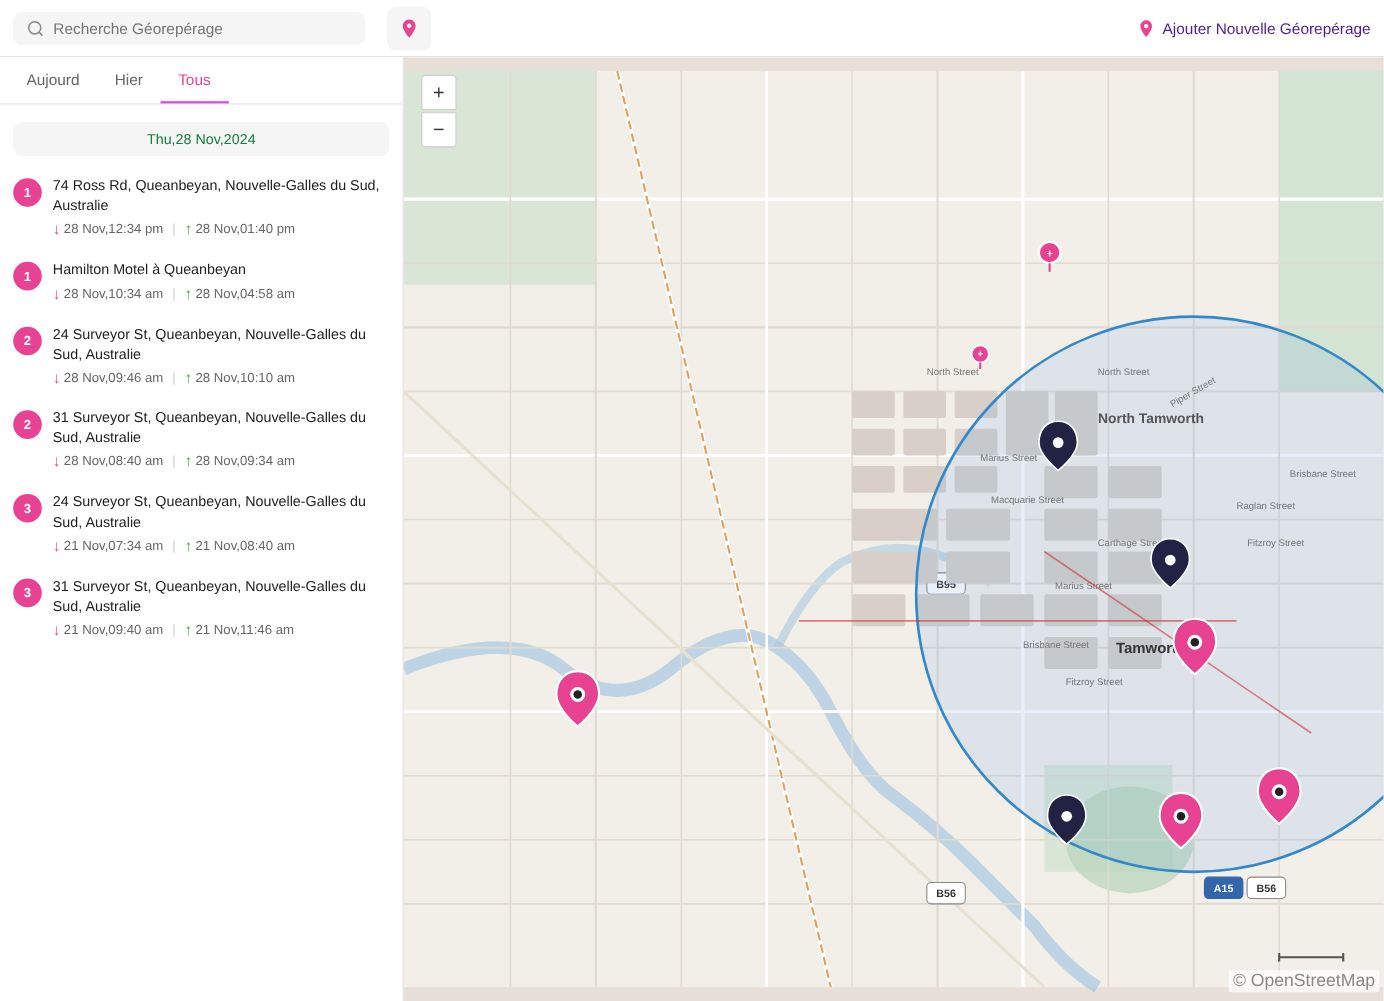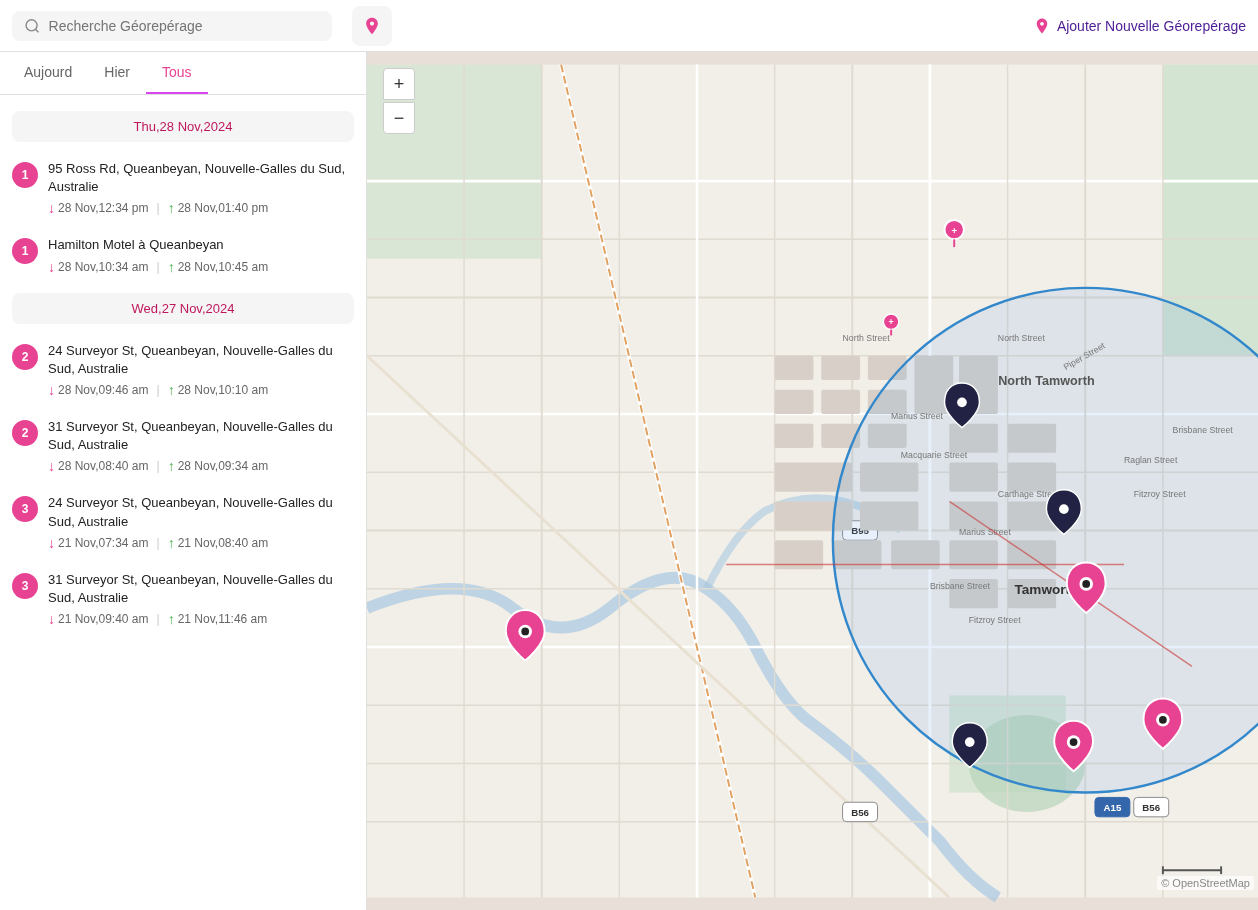--- a/index.html
+++ b/index.html
@@ -96,21 +96,21 @@
       flex: 1;
       overflow-y: auto;
       padding: 8px 0;
     }
     .date-separator {
       margin: 8px 12px;
       padding: 8px 16px;
       background: #f5f5f5;
       border-radius: 8px;
       font-size: 13px;
-      color: #be185d;
+      color: #15803d;
       text-align: center;
       font-weight: 500;
     }
     .geofence-item {
       display: flex;
       align-items: flex-start;
       padding: 10px 12px;
       cursor: pointer;
       gap: 10px;
     }
@@ -178,23 +178,23 @@
     .map-btn:last-child { border-radius: 0 0 4px 4px; }
 
     
     .map-svg {
       width: 100%;
       height: 100%;
     }
 
     .map-attribution {
       position: absolute;
-      bottom: 20px;
+      bottom: 8px;
       right: 4px;
-      font-size: 11px;
+      font-size: 16px;
       color: #888;
       background: rgba(255,255,255,0.7);
       padding: 1px 4px;
       border-radius: 2px;
     }
   </style>
 </head>
 <body>
 
 <div class="top-bar">
@@ -229,21 +229,21 @@
       <div class="tab-item active">Tous</div>
     </div>
 
     <div class="sidebar-scroll">
 
       <div class="date-separator">Thu,28 Nov,2024</div>
 
       <div class="geofence-item">
         <div class="item-number">1</div>
         <div class="item-content">
-          <div class="item-address">95 Ross Rd, Queanbeyan, Nouvelle-Galles du Sud, Australie</div>
+          <div class="item-address">74 Ross Rd, Queanbeyan, Nouvelle-Galles du Sud, Australie</div>
           <div class="item-times">
             <span class="time-entry">
               <span class="arrow-down">↓</span>
               <span><span>28 Nov</span>,<span>12:34 pm</span></span>
             </span>
             <span class="time-divider">|</span>
             <span class="time-entry">
               <span class="arrow-up">↑</span>
               <span><span>28 Nov</span>,<span>01:40 pm</span></span>
             </span>
@@ -256,27 +256,26 @@
         <div class="item-content">
           <div class="item-address">Hamilton Motel à Queanbeyan</div>
           <div class="item-times">
             <span class="time-entry">
               <span class="arrow-down">↓</span>
               <span><span>28 Nov</span>,<span>10:34 am</span></span>
             </span>
             <span class="time-divider">|</span>
             <span class="time-entry">
               <span class="arrow-up">↑</span>
-              <span><span>28 Nov</span>,<span>10:45 am</span></span>
+              <span><span>28 Nov</span>,<span>04:58 am</span></span>
             </span>
           </div>
         </div>
       </div>
 
-      <div class="date-separator">Wed,27 Nov,2024</div>
 
       <div class="geofence-item">
         <div class="item-number">2</div>
         <div class="item-content">
           <div class="item-address">24 Surveyor St, Queanbeyan, Nouvelle-Galles du Sud, Australie</div>
           <div class="item-times">
             <span class="time-entry">
               <span class="arrow-down">↓</span>
               <span><span>28 Nov</span>,<span>09:46 am</span></span>
             </span>

